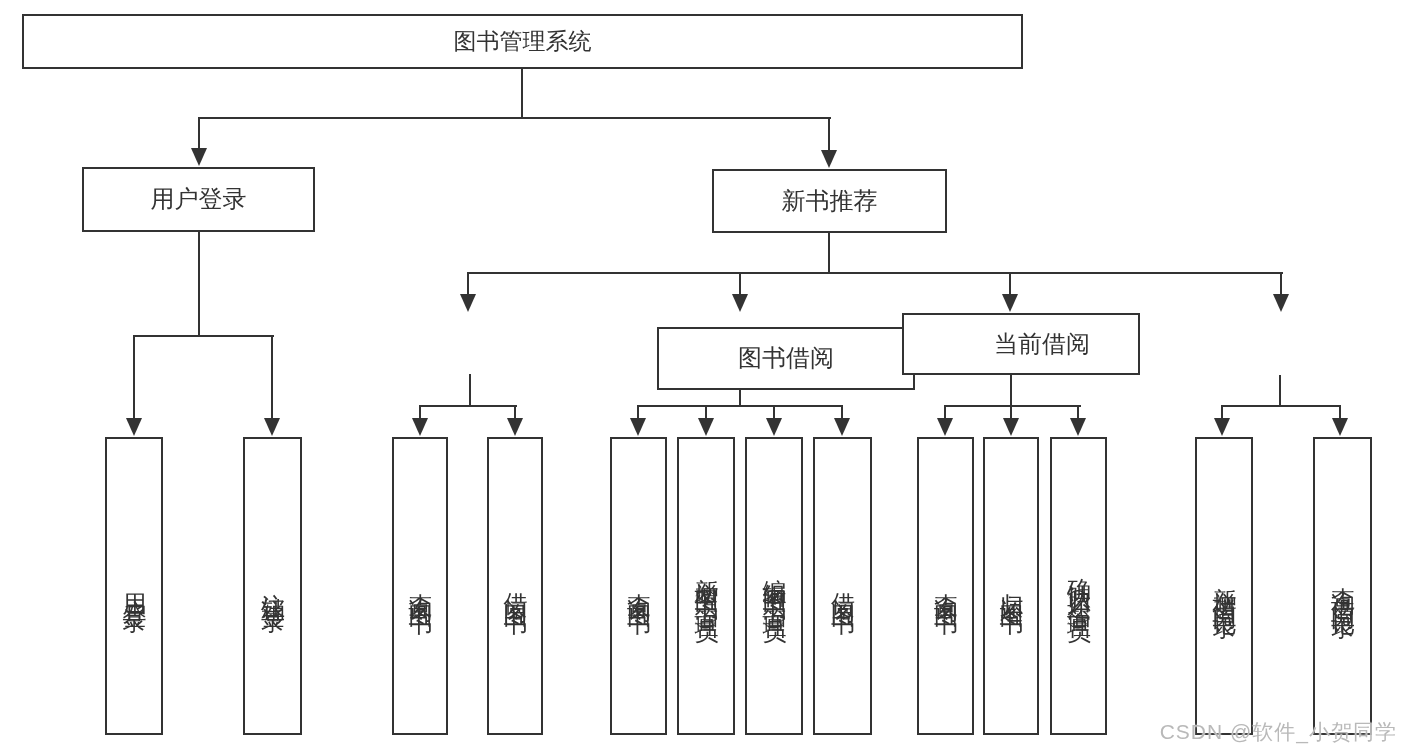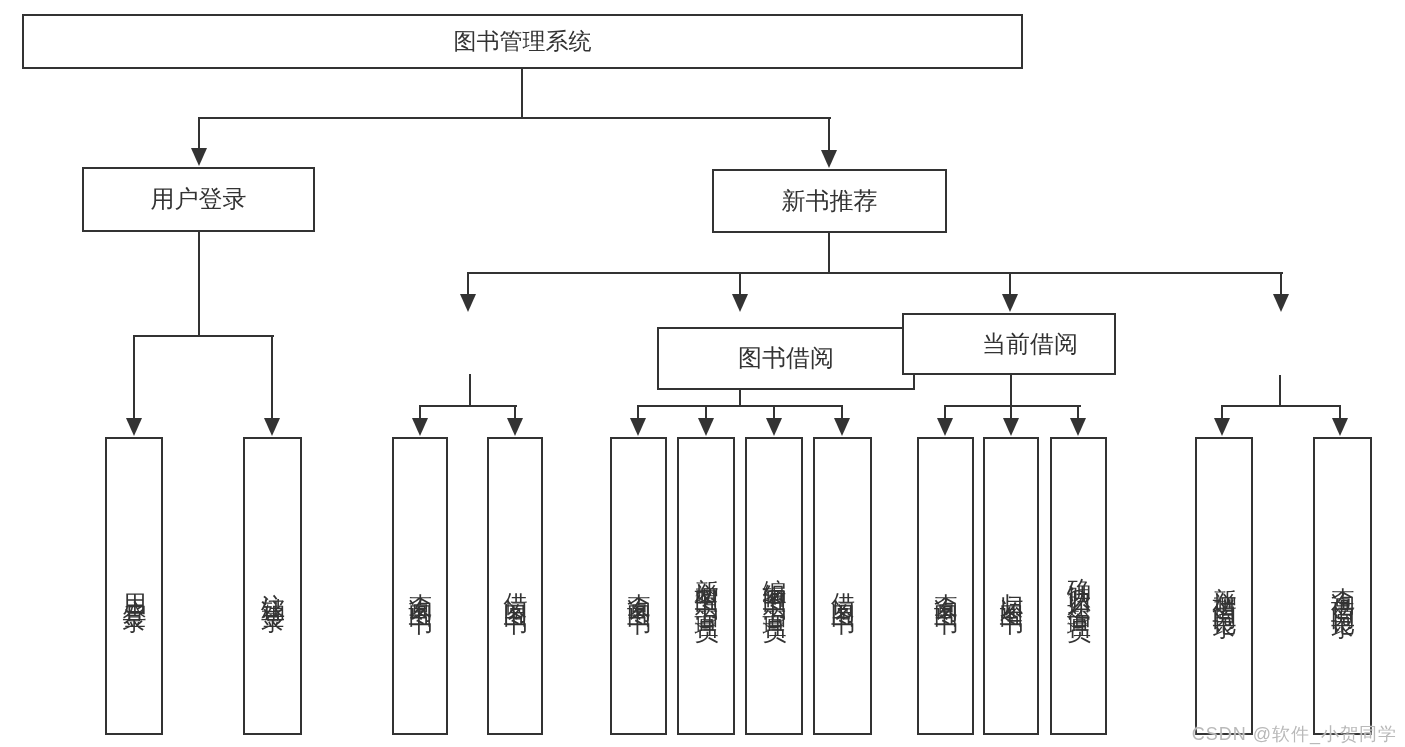--- a/index.html
+++ b/index.html
@@ -38,21 +38,21 @@
     position:absolute;
     width:0;height:0;
     border-left:8px solid transparent;
     border-right:8px solid transparent;
     border-top:18px solid #333333;
   }
   .watermark{
     position:absolute;
     right:8px;
     bottom:1px;
-    font-size:18px;
+    font-size:21px;
     color:#b9b9b9;
     letter-spacing:1px;
     z-index:10;
     text-shadow:0 0 2px #ffffff;
   }
 </style>
 </head>
 <body>
 
 <div class="canvas" id="diagram">
@@ -106,21 +106,21 @@
     <div class="arrow" style="left: 834px; top: 418px;"></div>
     <div class="arrow" style="left: 937px; top: 418px;"></div>
     <div class="arrow" style="left: 1003px; top: 418px;"></div>
     <div class="arrow" style="left: 1070px; top: 418px;"></div>
     <div class="arrow" style="left: 1214px; top: 418px;"></div>
     <div class="arrow" style="left: 1332px; top: 418px;"></div>
     <div class="node root" style="left: 22px; top: 14px; width: 1001px; height: 55px;">图书管理系统</div>
     <div class="node" style="left: 82px; top: 167px; width: 233px; height: 65px;">用户登录</div>
     <div class="node" style="left: 712px; top: 169px; width: 235px; height: 64px;">新书推荐</div>
     <div class="node" style="left: 632px; top: 327px; width: 258px; height: 63px; margin-left: 25px;">图书借阅</div>
-    <div class="node" style="left: 902px; top: 313px; width: 214px; height: 62px; padding-left: 42px;">当前借阅</div>
+    <div class="node" style="left: 902px; top: 313px; width: 238px; height: 62px; padding-left: 42px;">当前借阅</div>
     <div class="node v" style="left: 105px; top: 437px; width: 58px; height: 298px;">用户登录</div>
     <div class="node v" style="left: 243px; top: 437px; width: 59px; height: 298px;">注销登录</div>
     <div class="node v" style="left: 392px; top: 437px; width: 56px; height: 298px;">查询图书</div>
     <div class="node v" style="left: 487px; top: 437px; width: 56px; height: 298px;">借阅图书</div>
     <div class="node v" style="left: 610px; top: 437px; width: 57px; height: 298px;">查询图书</div>
     <div class="node v" style="left: 677px; top: 437px; width: 58px; height: 298px;">新增图书（管理员）</div>
     <div class="node v" style="left: 745px; top: 437px; width: 58px; height: 298px;">编辑图书（管理员）</div>
     <div class="node v" style="left: 813px; top: 437px; width: 59px; height: 298px;">借阅图书</div>
     <div class="node v" style="left: 917px; top: 437px; width: 57px; height: 298px;">查询图书</div>
     <div class="node v" style="left: 983px; top: 437px; width: 56px; height: 298px;">归还图书</div>

